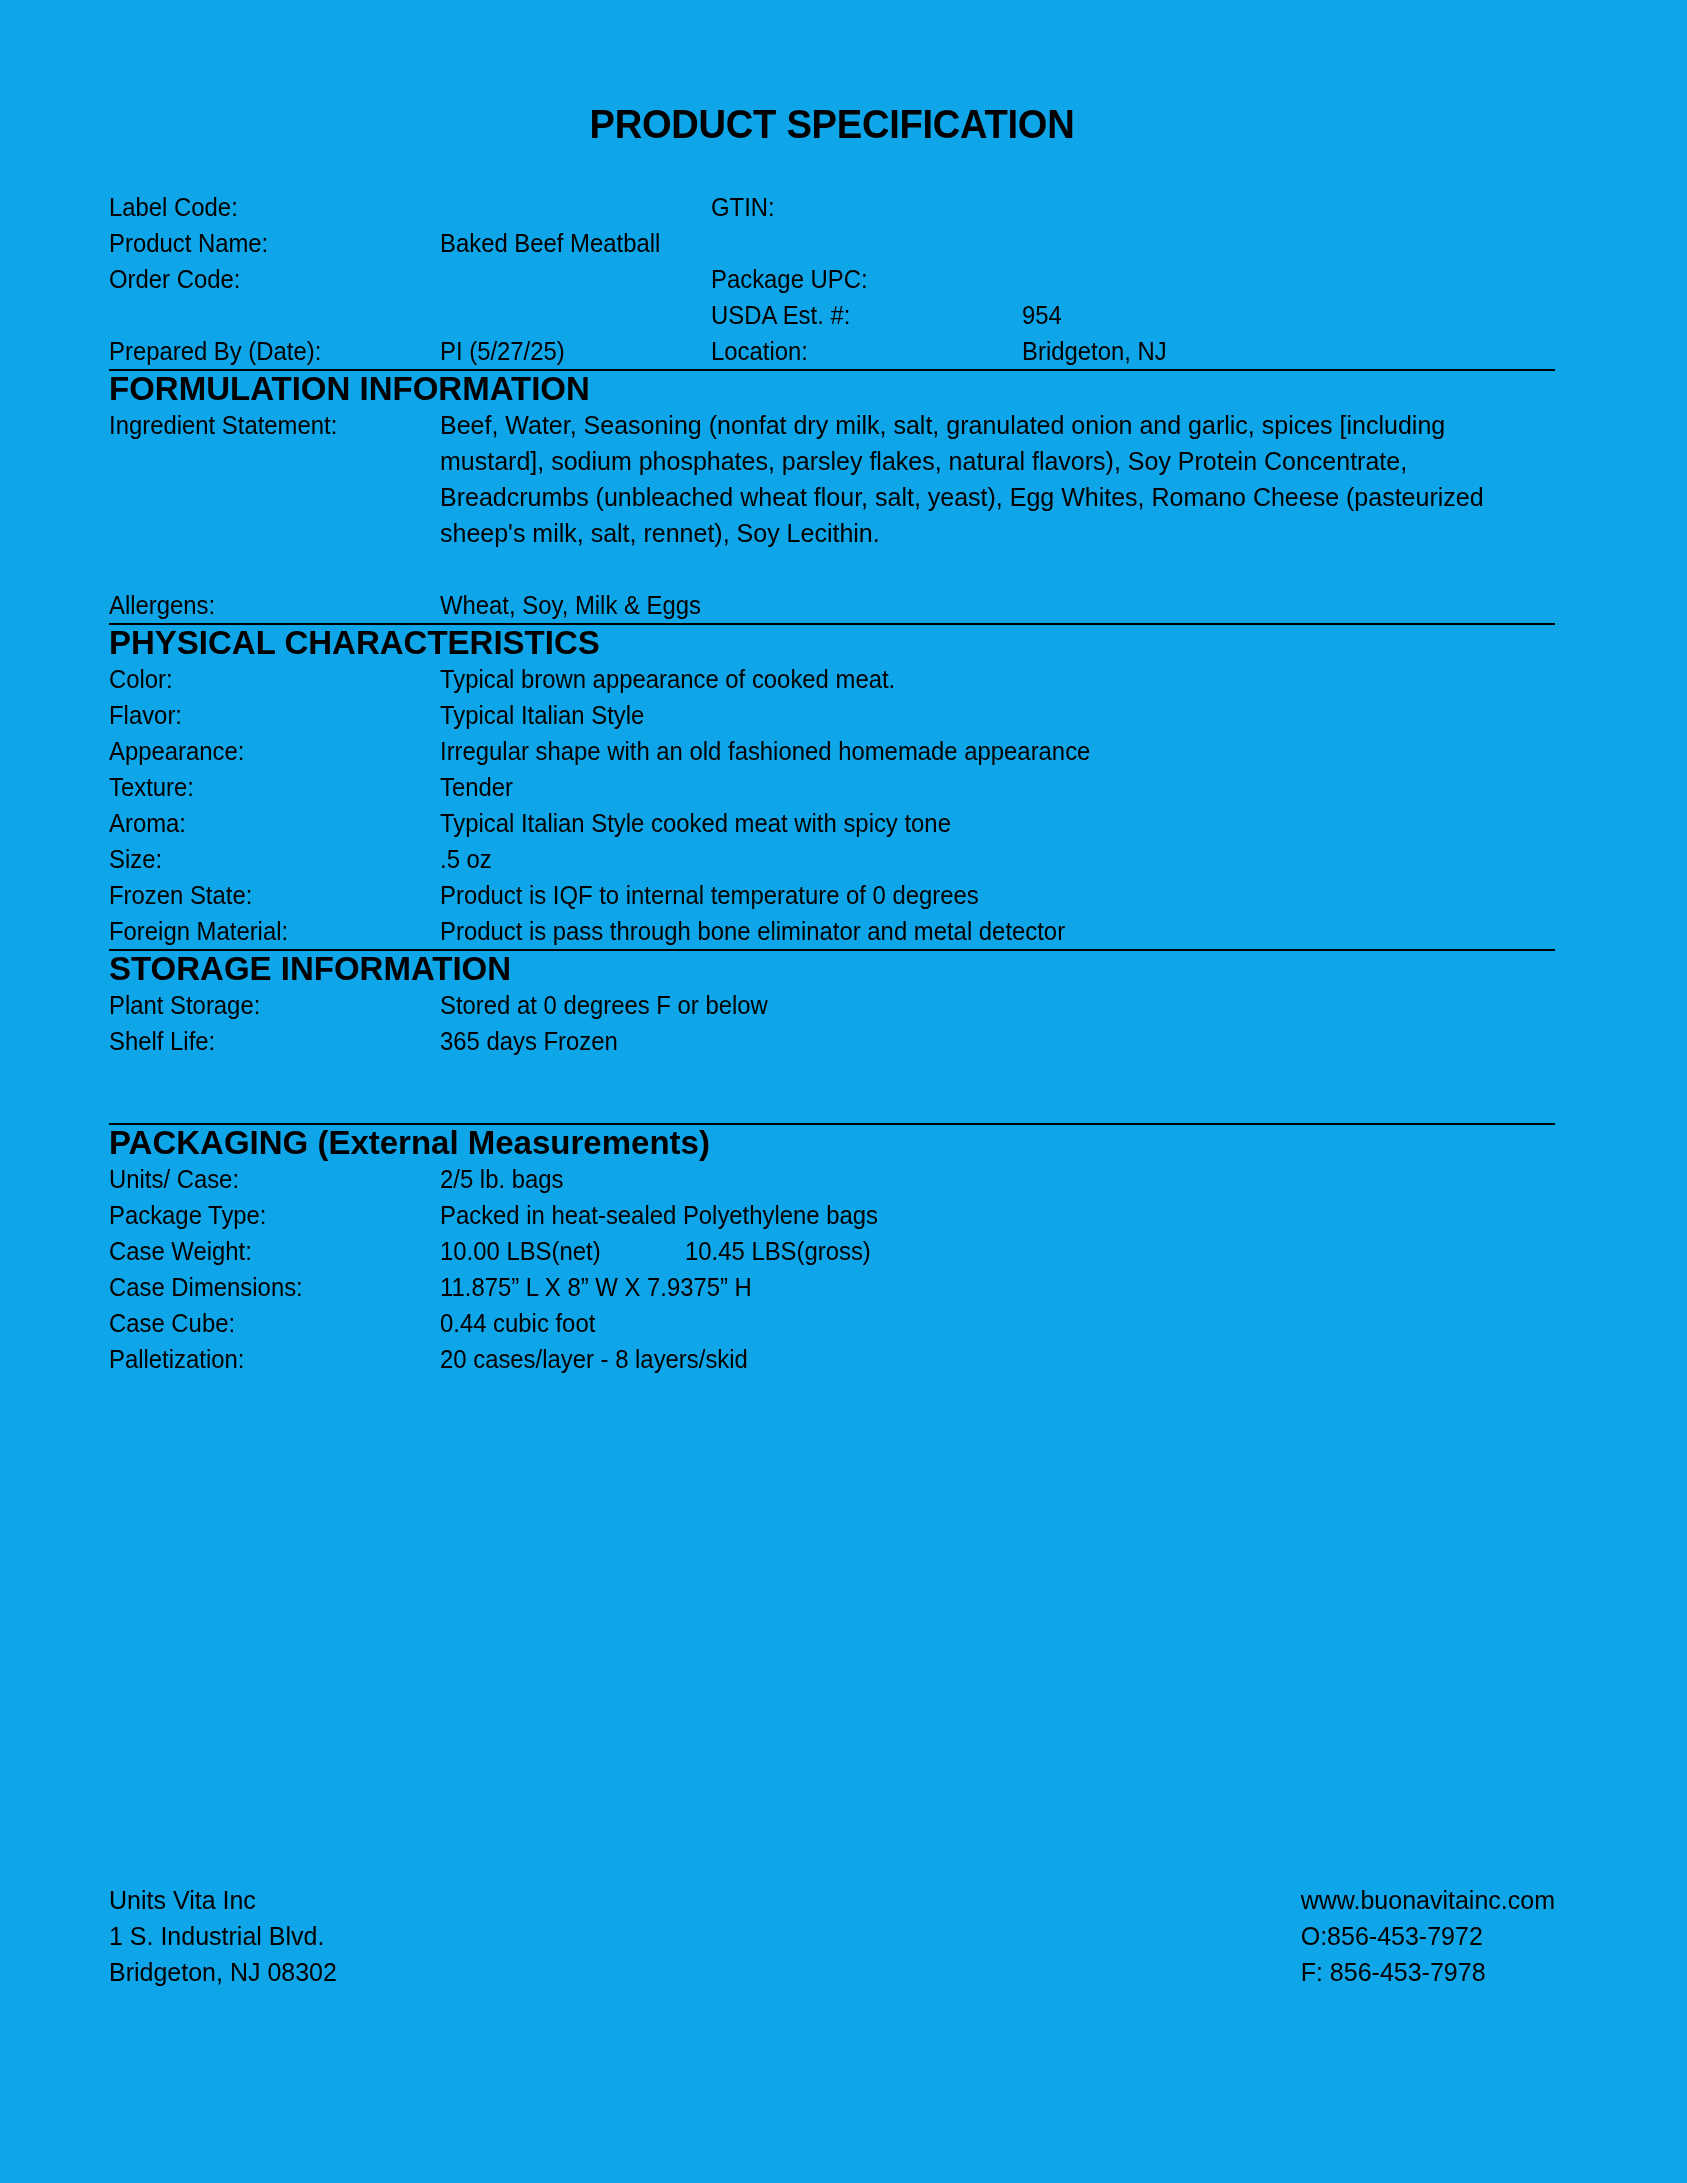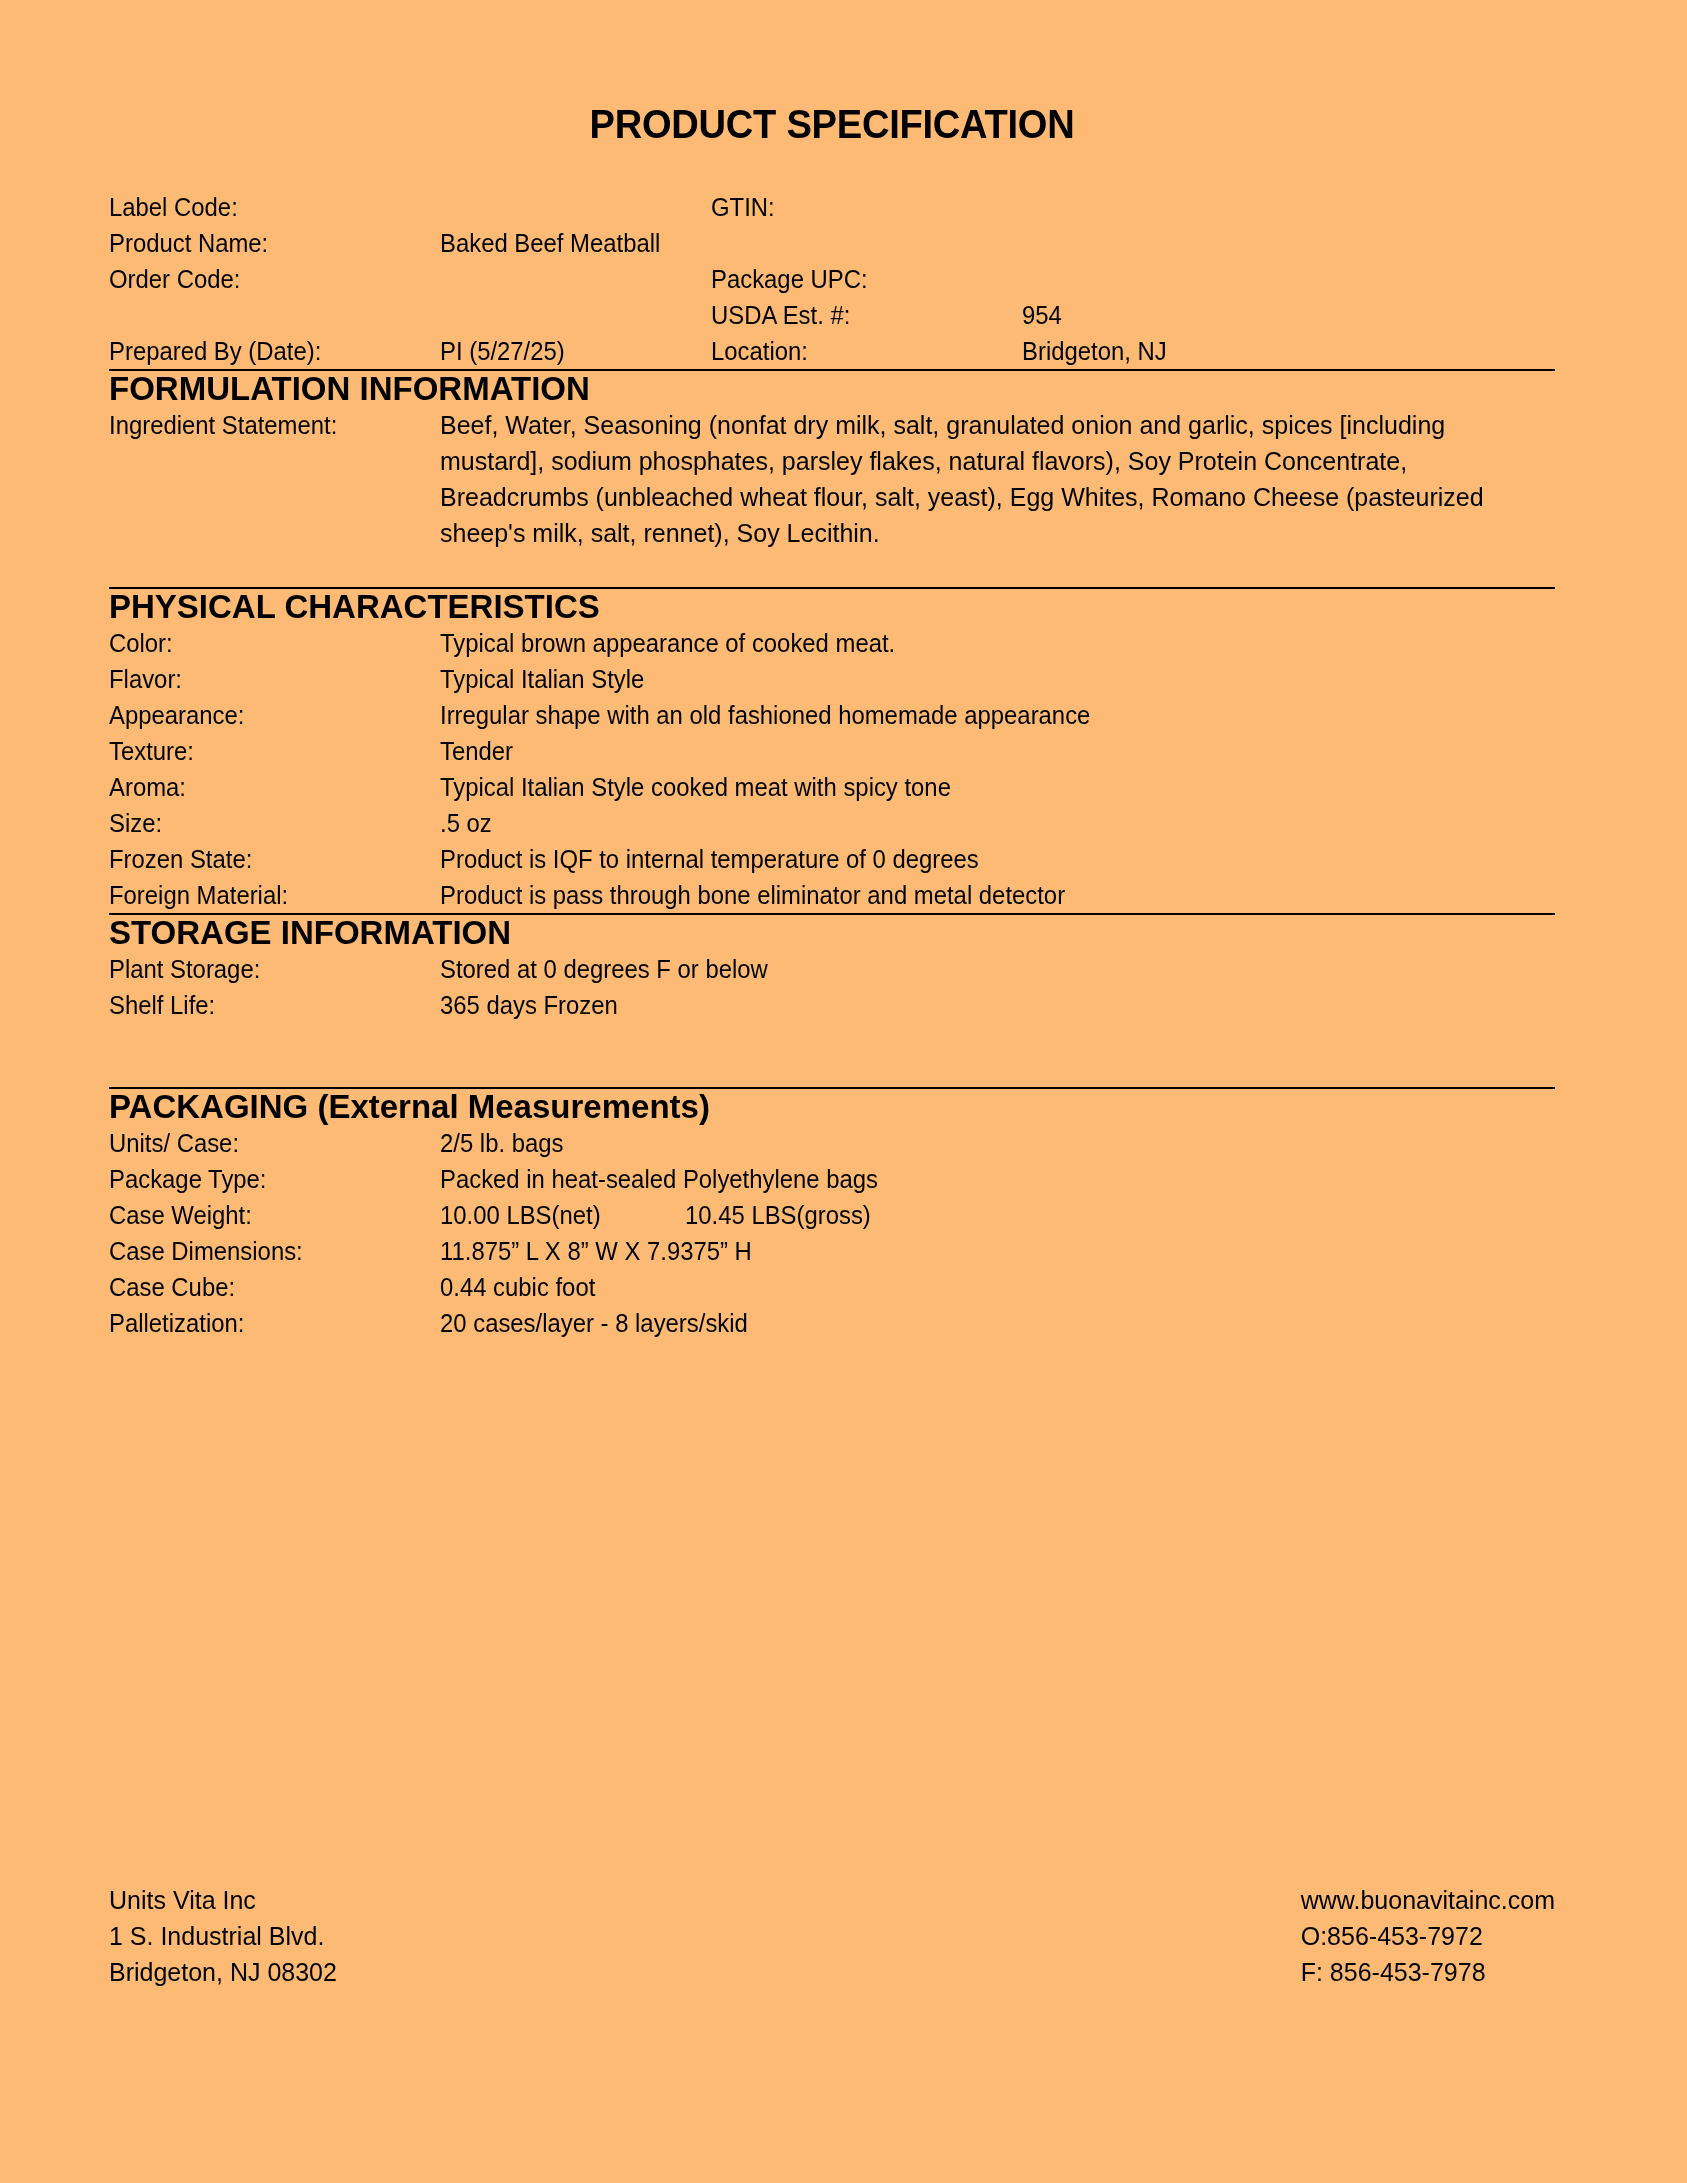--- a/index.html
+++ b/index.html
@@ -13,21 +13,21 @@
     font-family: "Liberation Sans", sans-serif;
     color: #000000;
     position: relative;
     overflow: hidden;
   }
   .page {
     position: absolute;
     left: 0; top: 0;
     width: 1687px;
     height: 2183px;
-    background: #fdba74;
+    background: #0ea5e9;
   }
   .content {
     position: absolute;
     left: 109px;
     top: 0;
     width: 1446px;
   }
 
   
   .doc-title {
@@ -200,20 +200,24 @@
 
     <div class="section-head">FORMULATION INFORMATION</div>
 
     <div class="ing-block">
       <span class="ing-label cond">Ingredient Statement:</span>
       <div class="ing-text">Beef, Water, Seasoning (nonfat dry milk, salt, granulated onion and garlic, spices [including mustard], sodium phosphates, parsley flakes, natural flavors), Soy Protein Concentrate, Breadcrumbs (unbleached wheat flour, salt, yeast), Egg Whites, Romano Cheese (pasteurized sheep's milk, salt, rennet), Soy Lecithin.</div>
     </div>
 
     <div class="spacer-55"></div>
 
+    <div class="row">
+      <span class="lbl-a cond">Allergens:</span>
+      <span class="val-a cond">Wheat, Soy, Milk &amp; Eggs</span>
+    </div>
 
     <hr class="rule">
 
     <div class="section-head">PHYSICAL CHARACTERISTICS</div>
 
     <div class="row">
       <span class="lbl-a cond">Color:</span>
       <span class="val-a cond">Typical brown appearance of cooked meat.</span>
     </div>
     <div class="row">

